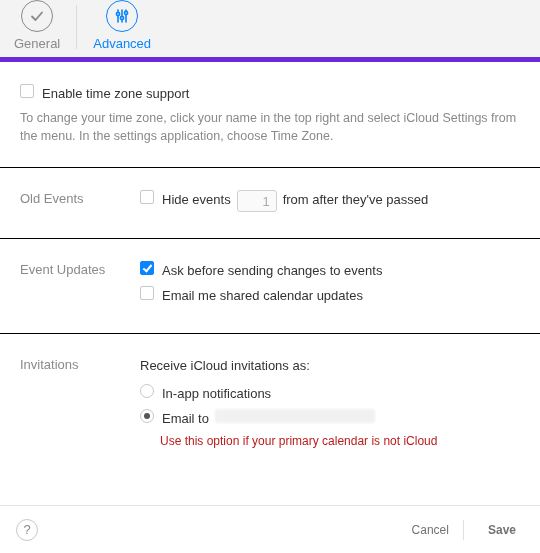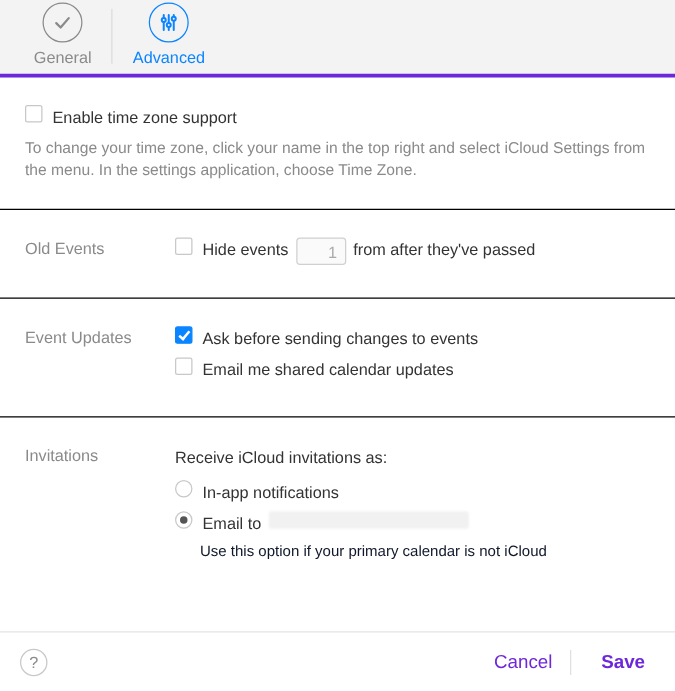--- a/index.html
+++ b/index.html
@@ -9,23 +9,23 @@
     color: #333;
     width: 540px;
     height: 553px;
     background: #fff;
     overflow: hidden;
   }
   .tabbar {
     display: flex;
     align-items: flex-end;
     background: #f3f3f3;
-    border-bottom: 3px solid #6d28d9;
+    border-bottom: 5px solid #6d28d9;
     height: 62px;
-    padding: 0 17px;
+    padding: 0 4px;
   }
   .tab {
     display: flex;
     flex-direction: column;
     align-items: center;
     justify-content: flex-end;
     padding: 6px 10px 6px;
     color: #8a8a8a;
     cursor: pointer;
     position: relative;
@@ -69,21 +69,21 @@
     line-height: 1.6;
     margin-bottom: 4px;
   }
   .helptext {
     color: #8a8a8a;
     font-size: 12.5px;
     line-height: 1.45;
     margin-top: 4px;
   }
   .helptext-small {
-    color: #0f172a;
+    color: #b91c1c;
     font-size: 12px;
     margin-left: 20px;
     margin-top: 2px;
   }
   .chk {
     appearance: none;
     width: 14px; height: 14px;
     border: 1px solid #c8c8c8;
     border-radius: 2px;
     margin-right: 8px;
@@ -156,22 +156,22 @@
     border: 1px solid #c8c8c8;
     border-radius: 50%;
     color: #8a8a8a;
     font-size: 13px;
     display: flex; align-items:center; justify-content:center;
     cursor: pointer;
     background: #fff;
   }
   .footer-spacer { flex: 1; }
   .footer-btn {
-    color: #6d28d9;
-    font-size: 15px;
+    color: #737373;
+    font-size: 12px;
     background: none; border: none;
     cursor: pointer;
     padding: 4px 8px;
   }
   .footer-btn.save { font-weight: 600; margin-left: 10px; }
   .footer-div {
     width: 1px; height: 20px; background: #e0e0e0;
     margin: 0 6px;
   }
 </style>

